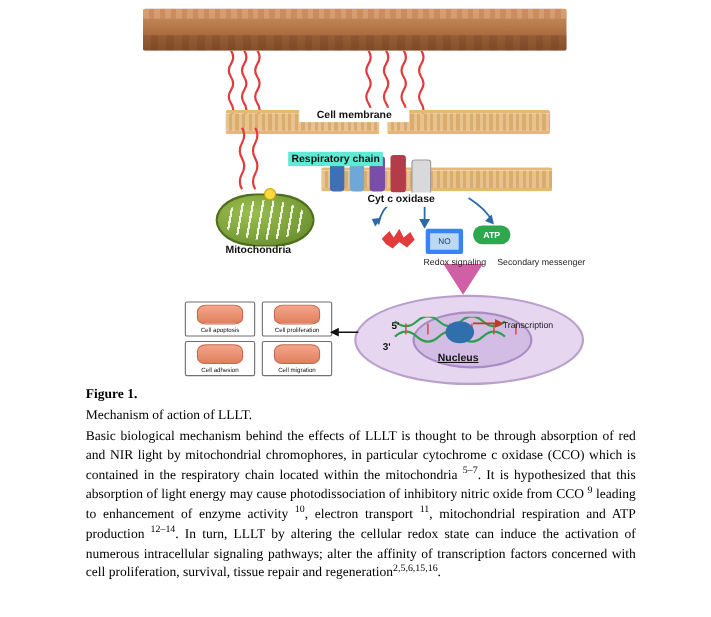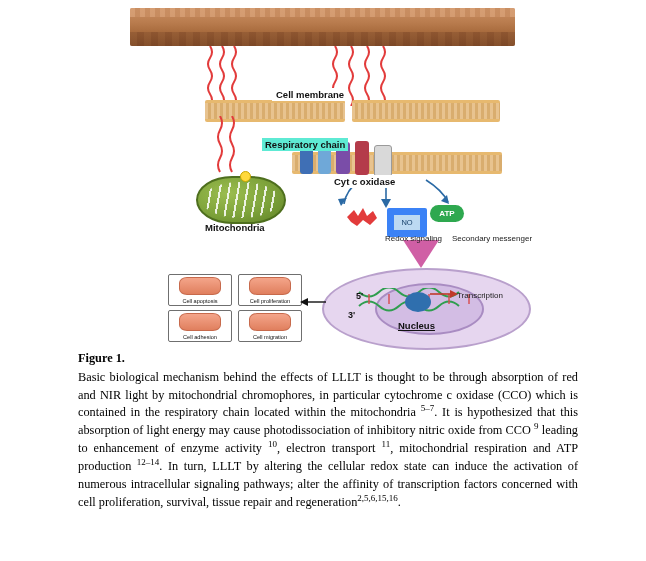--- a/index.html
+++ b/index.html
@@ -81,21 +81,21 @@
     font-size: 9.5px;
     color: #111;
     white-space: nowrap;
   }
   .fig-label.small {
     font-weight: normal;
     font-size: 8px;
     color: #222;
   }
 
-  #lbl-cell-membrane { left: 272px; top: 88px; background:#fff; padding:1px 4px; }
+  #lbl-cell-membrane { left: 272px; top: 98px; background:#fff; padding:1px 16px; }
   #lbl-resp-chain    { left: 262px; top: 138px; background:#5eead4; padding:1px 3px; }
   #lbl-cyt           { left: 331px; top: 175px; background:#fff; padding:1px 3px; }
   #lbl-mito          { left: 205px; top: 222px; }
   #lbl-redox         { left: 349px; top: 234px; margin-left: 36px; }
   #lbl-secondary     { left: 432px; top: 234px; padding-left: 20px; }
   #lbl-transcription { left: 457px; top: 291px; }
   #lbl-nucleus       { left: 398px; top: 320px; text-decoration: underline; }
   #lbl-5prime        { left: 356px; top: 291px; font-weight: bold; font-size: 9px;}
   #lbl-3prime        { left: 348px; top: 310px; font-weight: bold; font-size: 9px;}
 
@@ -142,21 +142,21 @@
     position: absolute;
     left: 345px; top: 206px;
     width: 34px; height: 22px;
   }
   
   .no-box {
     position: absolute;
     left: 387px; top: 208px;
     width: 26px; height: 15px;
     background: #bcd9f2;
-    border: 7px solid #3b82f6;
+    border: 4px solid #3b82f6;
     border-radius: 2px;
     font-family: "Liberation Sans", sans-serif;
     font-size: 7.5px;
     color: #16406b;
     text-align: center;
     line-height: 15px;
   }
   
   .atp {
     position: absolute;
@@ -379,18 +379,19 @@
     <div class="fig-label small" id="lbl-redox">Redox signaling</div>
     <div class="fig-label small" id="lbl-secondary">Secondary messenger</div>
     <div class="fig-label small" id="lbl-transcription">Transcription</div>
     <div class="fig-label" id="lbl-nucleus">Nucleus</div>
     <div class="fig-label" id="lbl-5prime">5'</div>
     <div class="fig-label" id="lbl-3prime">3'</div>
   </div>
 
   <div id="caption">
     <div id="fig-num">Figure 1.</div>
+    <div id="fig-title">Mechanism of action of LLLT.</div>
     <div id="body-text">
       <span>Basic biological mechanism behind the effects of LLLT is thought to be through absorption of red and NIR light by mitochondrial chromophores, in particular cytochrome c oxidase (CCO) which is contained in the respiratory chain located within the mitochondria </span><sup>5–7</sup><span>. It is hypothesized that this absorption of light energy may cause photodissociation of inhibitory nitric oxide from CCO </span><sup>9</sup><span> leading to enhancement of enzyme activity </span><sup>10</sup><span>, electron transport </span><sup>11</sup><span>, mitochondrial respiration and ATP production </span><sup>12–14</sup><span>. In turn, LLLT by altering the cellular redox state can induce the activation of numerous intracellular signaling pathways; alter the affinity of transcription factors concerned with cell proliferation, survival, tissue repair and regeneration</span><sup>2,5,6,15,16</sup><span>.</span>
     </div>
   </div>
 
 </div>
 
 </body></html>

